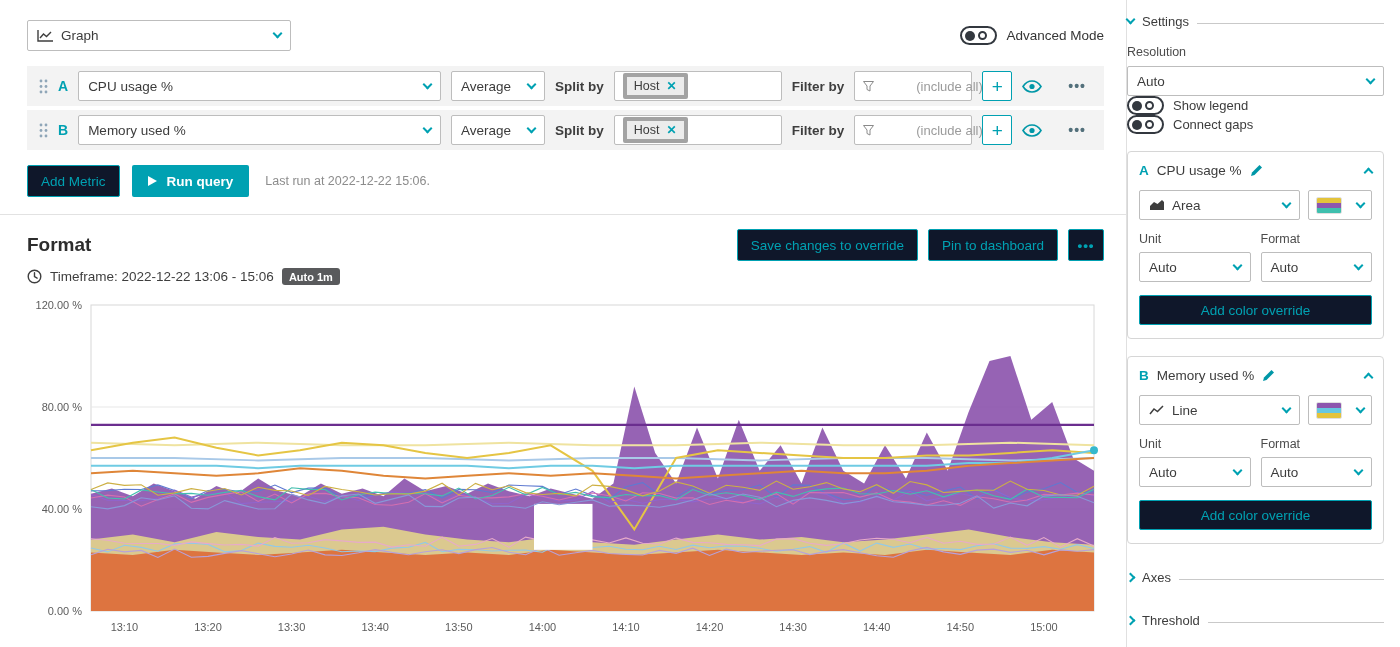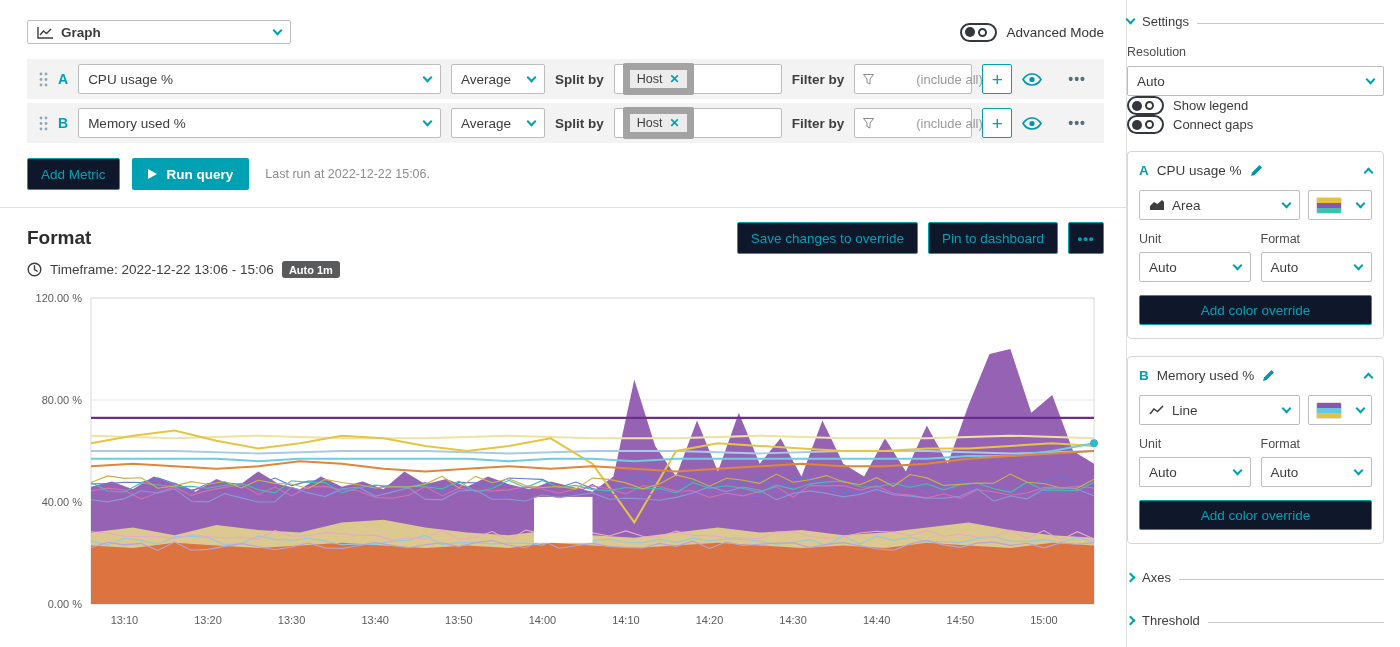--- a/index.html
+++ b/index.html
@@ -19,34 +19,34 @@
   .kb { border-radius:50%; flex:none; }
   .kb.f { width:10px; height:10px; background:#33383f; }
   .kb.h { width:9px; height:9px; border:2px solid #33383f; }
   .btn-outline { background:#0f172a; border:1px solid #00a1b2; color:#00a1b2; height:32px; padding:0 13px; font-size:13.5px; border-radius:2px; font-family:inherit; cursor:pointer; }
   .btn-primary { display:flex; align-items:center; gap:10px; background:#00a1b2; color:#fff; border:none; font-weight:bold; font-size:13.5px; height:32px; padding:0 16px; border-radius:2px; font-family:inherit; cursor:pointer; }
   .play { width:0; height:0; border-left:9px solid #fff; border-top:5.5px solid transparent; border-bottom:5.5px solid transparent; }
   .ic { display:inline-flex; align-items:center; flex:none; }
 
   
   .topbar { display:flex; justify-content:space-between; align-items:center; }
-  .viz-select { width:264px; height:24px;font-weight:bold; }
+  .viz-select { width:264px; height:31px; }
   .adv { display:flex; align-items:center; gap:9px; font-size:13.5px; color:#353535; }
 
   
   .mrow { display:flex; align-items:center; height:40px; background:#f3f3f3; padding:0 12px; gap:10px; margin-top:4px; }
   .mrow.first { margin-top:15px; }
   .letter { color:#00a1b2; font-weight:bold; font-size:14px; flex:none; }
   .metric-select { flex:1; min-width:0; }
   .agg-select { width:94px; flex:none; }
   .lbl { font-weight:bold; color:#3e3e3e; flex:none; }
   .inputbox { display:flex; align-items:center; background:#fff; border:1px solid #bdbdbd; height:30px; padding:0 8px; gap:6px; border-radius:2px; }
   .split-input { width:168px; flex:none; }
   .filter-input { width:118px; flex:none;gap:42px; }
-  .chip { display:inline-flex; align-items:center; gap:7px; background:#ececec; border:7px solid #a3a3a3; border-radius:2px; padding:2px 7px; font-size:12.5px; color:#3c3c3c; cursor:pointer; }
+  .chip { display:inline-flex; align-items:center; gap:7px; background:#ececec; border:4px solid #a3a3a3; border-radius:2px; padding:2px 7px; font-size:12.5px; color:#3c3c3c; cursor:pointer; }
   .chip .x { color:#00a1b2; font-weight:bold; font-size:12px; cursor:pointer; }
   .ph { color:#9b9b9b; font-size:13px; white-space:nowrap; }
   .plusbtn { width:30px; height:30px; background:#fff; border:1px solid #00a1b2; color:#00a1b2; font-size:19px; line-height:1; border-radius:2px; flex:none; cursor:pointer; }
   .rowend { margin-left:auto; display:flex; align-items:center; gap:26px; padding-right:6px; }
   .dots { color:#53707b; font-weight:bold; letter-spacing:1px; font-size:14px; cursor:pointer; }
   .drag { cursor:grab; display:inline-flex; }
 
   
   .actions { display:flex; align-items:center; gap:12px; margin-top:15px; }
   .lastrun { color:#8c8c8c; font-size:12.5px; margin-left:4px; }

